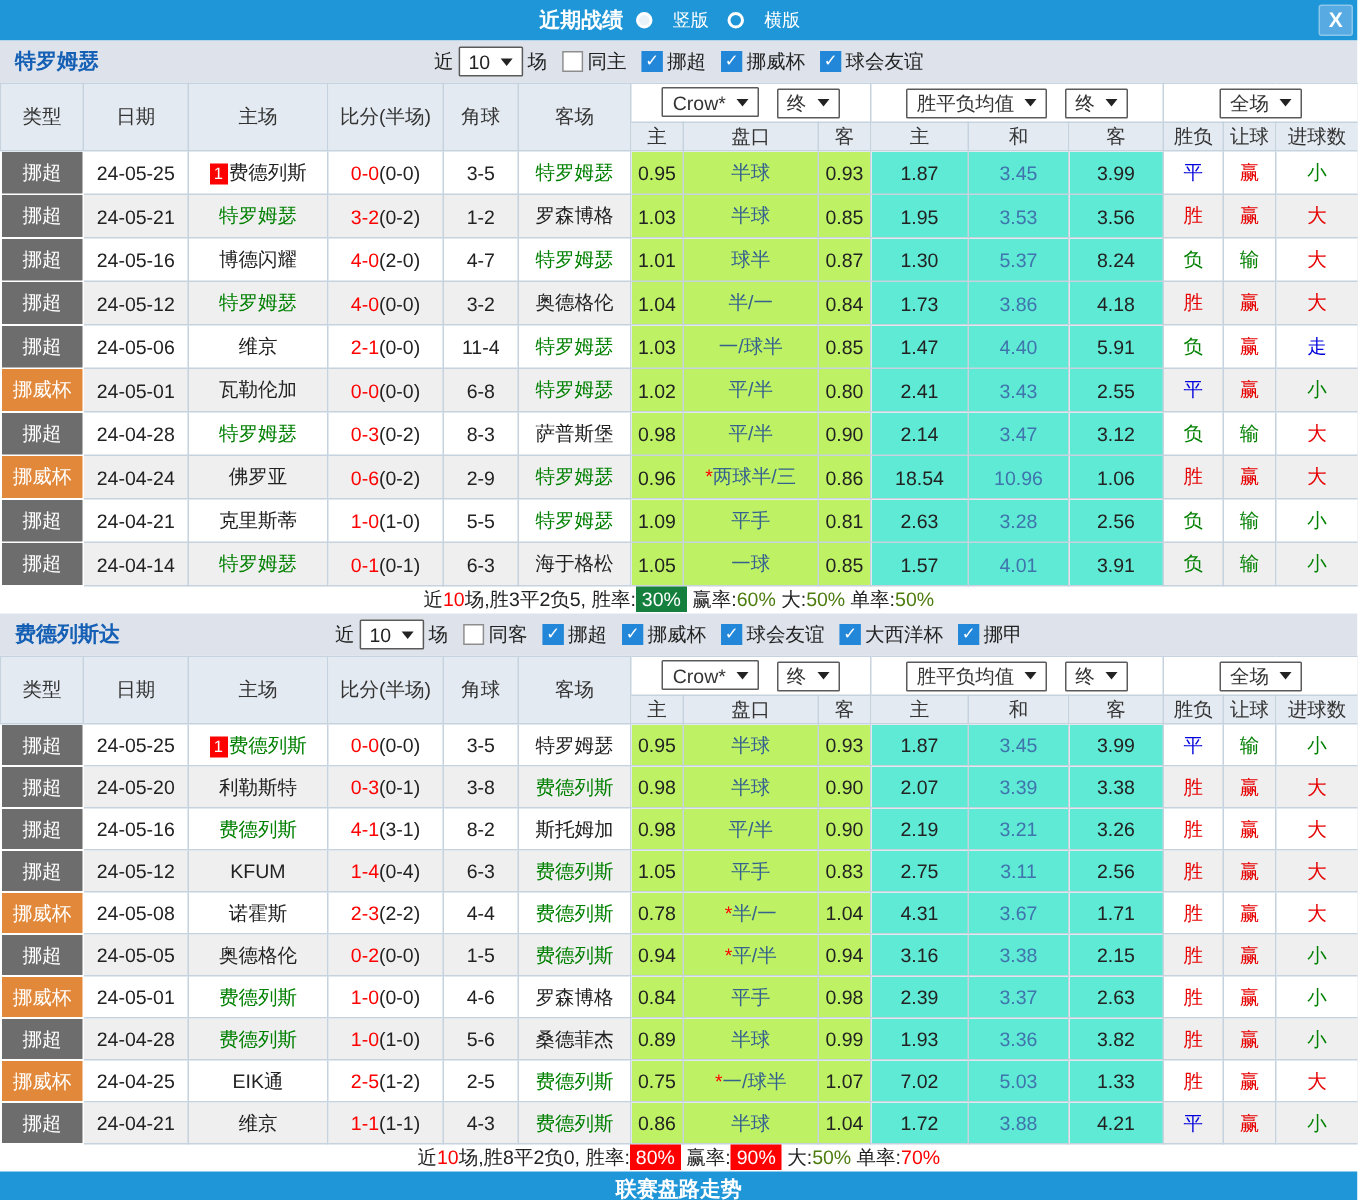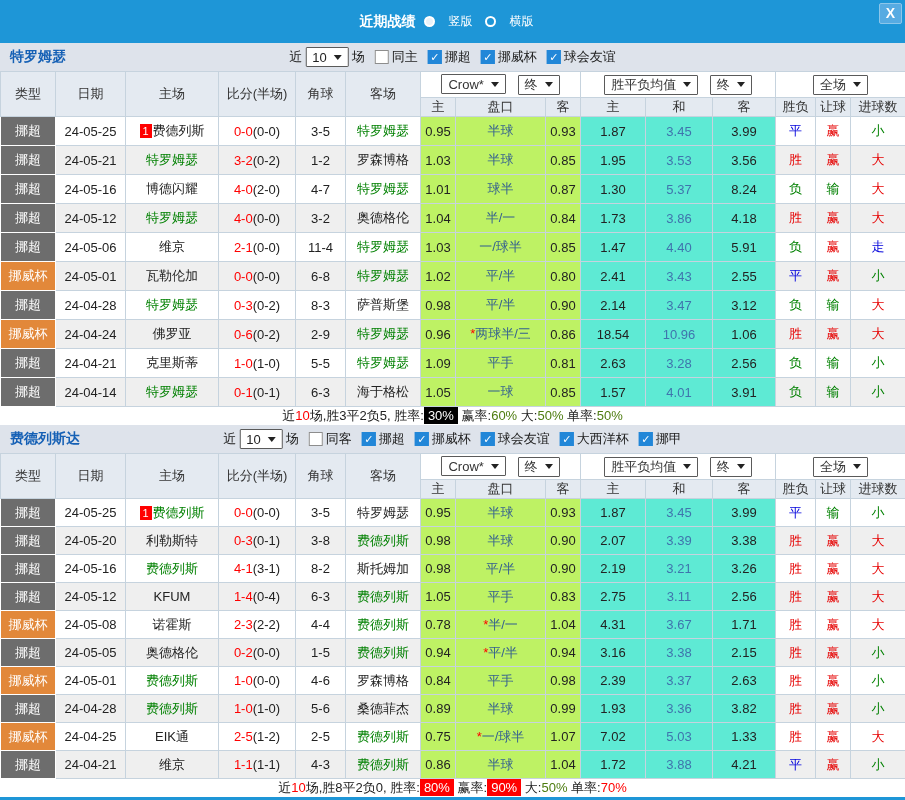--- a/index.html
+++ b/index.html
@@ -1,19 +1,19 @@
 <!DOCTYPE html>
 <html><head>
 <meta charset="utf-8">
 <style>
   *{box-sizing:border-box}
   html,body{margin:0;padding:0}
   body{width:905px;font-family:"Liberation Sans","DejaVu Sans",sans-serif;font-size:13px;color:#222;background:#fff}
   
-  .titlebar{height:43px;background:#1e96d7;position:relative;display:flex;align-items:center;justify-content:center;color:#fff}
+  .titlebar{height:27px;background:#1e96d7;position:relative;display:flex;align-items:center;justify-content:center;color:#fff}
   .tb-title{font-weight:bold;font-size:14px;margin-right:8px}
   .tb-radio{display:inline-flex;align-items:center;margin-right:12px;gap:14px;font-size:12px;cursor:pointer}
   .radio{width:11px;height:11px;border-radius:50%;border:2px solid #fff;display:inline-block;background:transparent}
   .radio.checked{background:#e9f2f9}
   .close-btn{position:absolute;right:3px;top:3px;width:23px;height:21px;background:#57abe2;border:1px solid #8cc6ea;color:#fff;font-weight:bold;text-align:center;line-height:19px;border-radius:2px;font-size:14px;cursor:pointer}
   
   .section-bar{height:28px;background:#dee3eb;position:relative;display:flex;align-items:center}
   .team-name{color:#1560b5;font-weight:bold;font-size:14px;padding-left:10px}
   .controls{position:absolute;left:50%;transform:translateX(-50%);display:flex;align-items:center;white-space:nowrap}
   .ctl-label{margin:0 3px}
@@ -41,21 +41,21 @@
   td.c-blue{background:#5eead4}
   td.c-draw{color:#3f74ad}
   .t-red{color:#e60000}.t-blue{color:#0000dc}.t-green{color:#008000}
   .ft{color:#ff0000}.ht{color:#222}
   .tg{color:#008000}
   .star{color:#ff0000}
   .live1{display:inline-block;background:#ff0000;color:#fff;width:12px;height:14px;line-height:14px;font-size:11px;margin-right:1px}
   
   .summary{height:18px;line-height:18px;text-align:center;font-size:13px}
   .badge{color:#fff;padding:0 4px;display:inline-block;height:17px;line-height:17px}
-  .badge-green{background:#000000}
+  .badge-green{background:#15803d}
   .badge-red{background:#ff0000}
   .s-red{color:#ff0000}.s-blue{color:#4d7c0f}
   
   .bottombar{height:20px;background:#1e96d7;color:#fff;text-align:center;font-weight:bold;font-size:14px;line-height:22px;overflow:hidden}
 </style>
 </head>
 <body>
 
 <div class="titlebar">
   <span class="tb-title">近期战绩</span>

